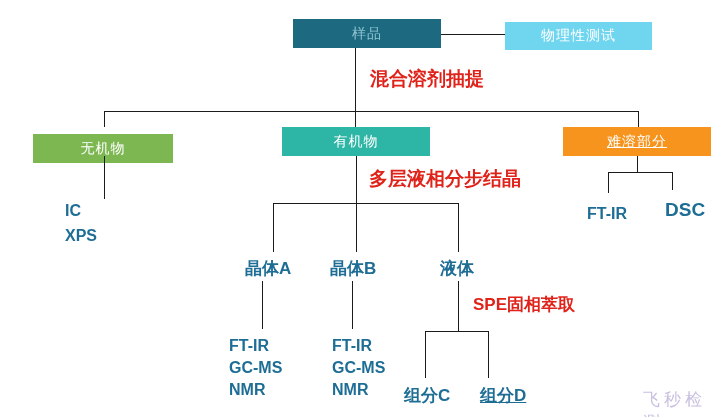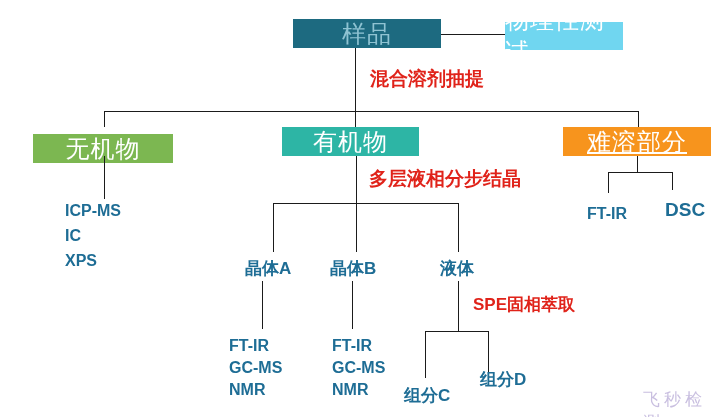--- a/index.html
+++ b/index.html
@@ -8,21 +8,21 @@
     width:726px;height:417px;
     background:#ffffff;
     overflow:hidden;
     font-family:"Liberation Sans","DejaVu Sans",sans-serif;
   }
   
   .node{
     position:absolute;
     display:flex;align-items:center;justify-content:center;
     color:var(--box_text);
-    font-size:24px;
+    font-size:14px;
     letter-spacing:1px;
   }
   .node.sample{background:var(--sample_bg);color:var(--sample_text);}
   .node.physical{background:var(--physical_bg);}
   .node.inorganic{background:var(--inorganic_bg);}
   .node.organic{background:var(--organic_bg);}
   .node.insoluble{background:var(--insoluble_bg);}
   
   .line-h,.line-v{position:absolute;background:var(--line);}
   .line-h{height:1px;}
@@ -43,27 +43,27 @@
   }
 </style>
 </head>
 <body>
 
 <div class="canvas">
 
   <div class="node sample" style="left:293px;top:19px;width:148px;height:29px;">
     <span>样品</span>
   </div>
-  <div class="node physical" style="left:505px;top:22px;width:118px;height:28px;">
+  <div class="node physical" style="left:505px;top:22px;width:147px;height:28px;">
     <span>物理性测试</span>
   </div>
   <div class="node inorganic" style="left:33px;top:134px;width:140px;height:29px;">
     <span>无机物</span>
   </div>
-  <div class="node organic" style="left:282px;top:127px;width:137px;height:29px;">
+  <div class="node organic" style="left:282px;top:127px;width:148px;height:29px;">
     <span>有机物</span>
   </div>
   <div class="node insoluble" style="left:563px;top:127px;width:148px;height:29px;text-decoration:underline;">
     <span>难溶部分</span>
   </div>
 
   <div class="line-h" style="left:441px;top:34px;width:64px;"></div>
   <div class="line-v" style="left:355px;top:48px;height:79px;"></div>
   <div class="line-h" style="left:104px;top:111px;width:535px;"></div>
   <div class="line-v" style="left:104px;top:111px;height:16px;"></div>
@@ -83,21 +83,20 @@
   <div class="line-v" style="left:637px;top:156px;height:17px;"></div>
   <div class="line-h" style="left:608px;top:172px;width:64px;"></div>
   <div class="line-v" style="left:608px;top:172px;height:21px;"></div>
   <div class="line-v" style="left:672px;top:172px;height:18px;"></div>
 
   <div class="lbl red" style="left:370px;top:66px;font-size:19px;">混合溶剂抽提</div>
   <div class="lbl red" style="left:473px;top:293px;font-size:17px;">SPE固相萃取</div>
   <div class="lbl red" style="left:369px;top:166px;font-size:19px;">多层液相分步结晶</div>
 
   <div class="mlist wide" style="left:65px;top:198px;">
-    <div>ICP-MS</div>
     <div>IC</div>
     <div>XPS</div>
   </div>
 
   <div class="lbl blue" style="left:245px;top:257px;">晶体A</div>
   <div class="lbl blue" style="left:330px;top:257px;">晶体B</div>
   <div class="lbl blue" style="left:440px;top:257px;">液体</div>
 
   <div class="mlist" style="left:229px;top:335px;">
     <div>FT-IR</div>
@@ -105,20 +104,20 @@
     <div>NMR</div>
   </div>
 
   <div class="mlist" style="left:332px;top:335px;">
     <div>FT-IR</div>
     <div>GC-MS</div>
     <div>NMR</div>
   </div>
 
   <div class="lbl blue" style="left:404px;top:384px;">组分C</div>
-  <div class="lbl blue" style="left:480px;top:368px;">组分D</div>
+  <div class="lbl blue" style="left:480px;top:384px;text-decoration:underline;">组分D</div>
 
   <div class="lbl blue" style="left:587px;top:205px;font-size:16px;">FT-IR</div>
   <div class="lbl blue" style="left:665px;top:199px;font-size:19px;text-align:right;">DSC</div>
 
   <div class="watermark" style="left:643px;top:388px;">飞秒检测</div>
 
 </div>
 
 </body></html>

